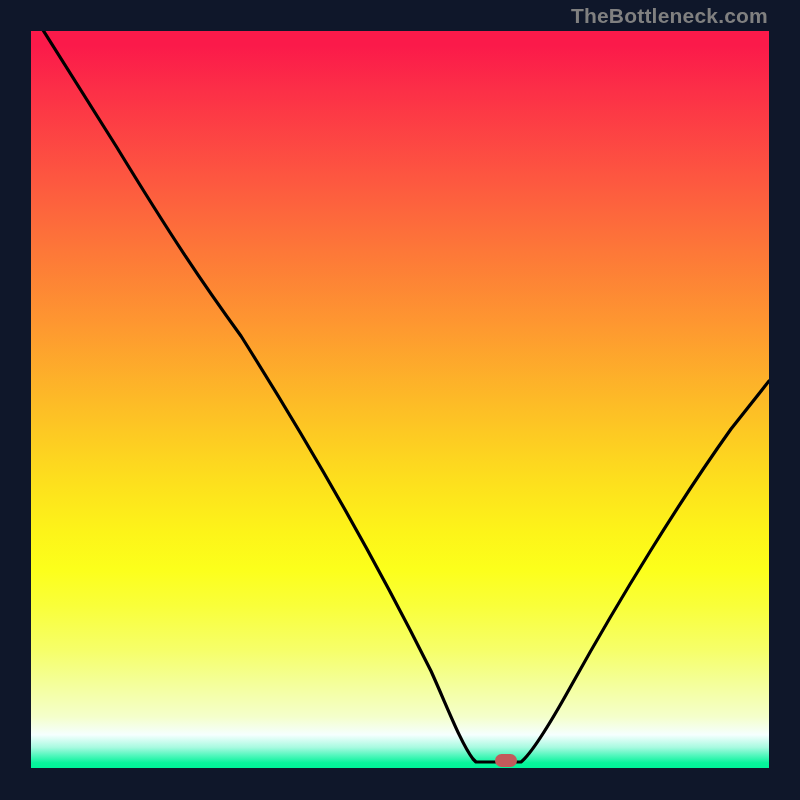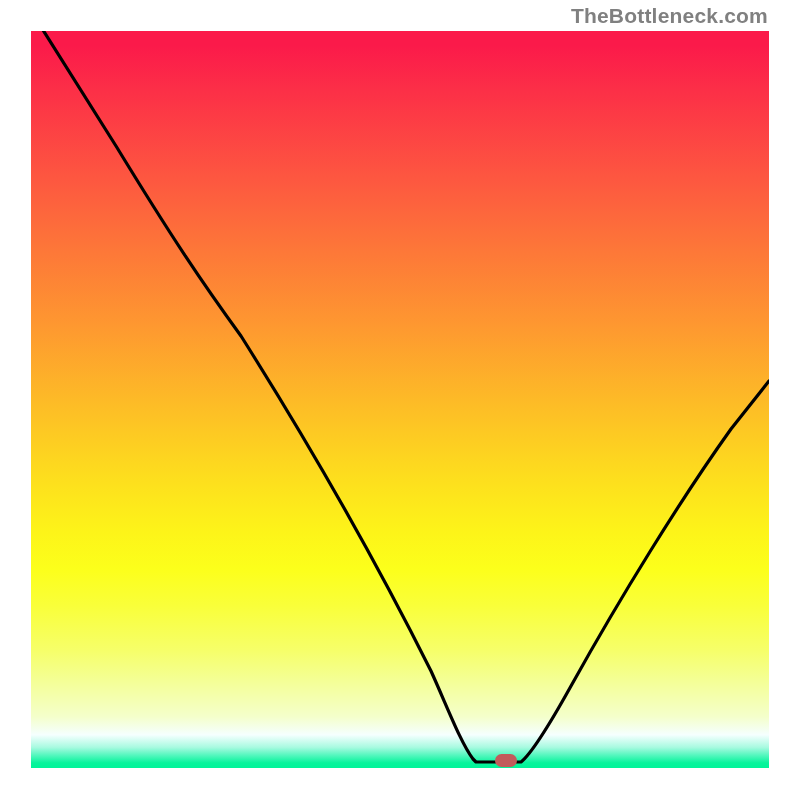--- a/index.html
+++ b/index.html
@@ -9,21 +9,21 @@
     height: 800px;
     background: #000;
     overflow: hidden;
   }
   .frame {
     position: absolute;
     left: 0;
     top: 0;
     width: 800px;
     height: 800px;
-    background: #ffffff;
+    background: #0f172a;
   }
   .plot {
     position: absolute;
     left: 31px;
     top: 31px;
     width: 738px;
     height: 737px;
     overflow: hidden;
   }
   .gradient {

